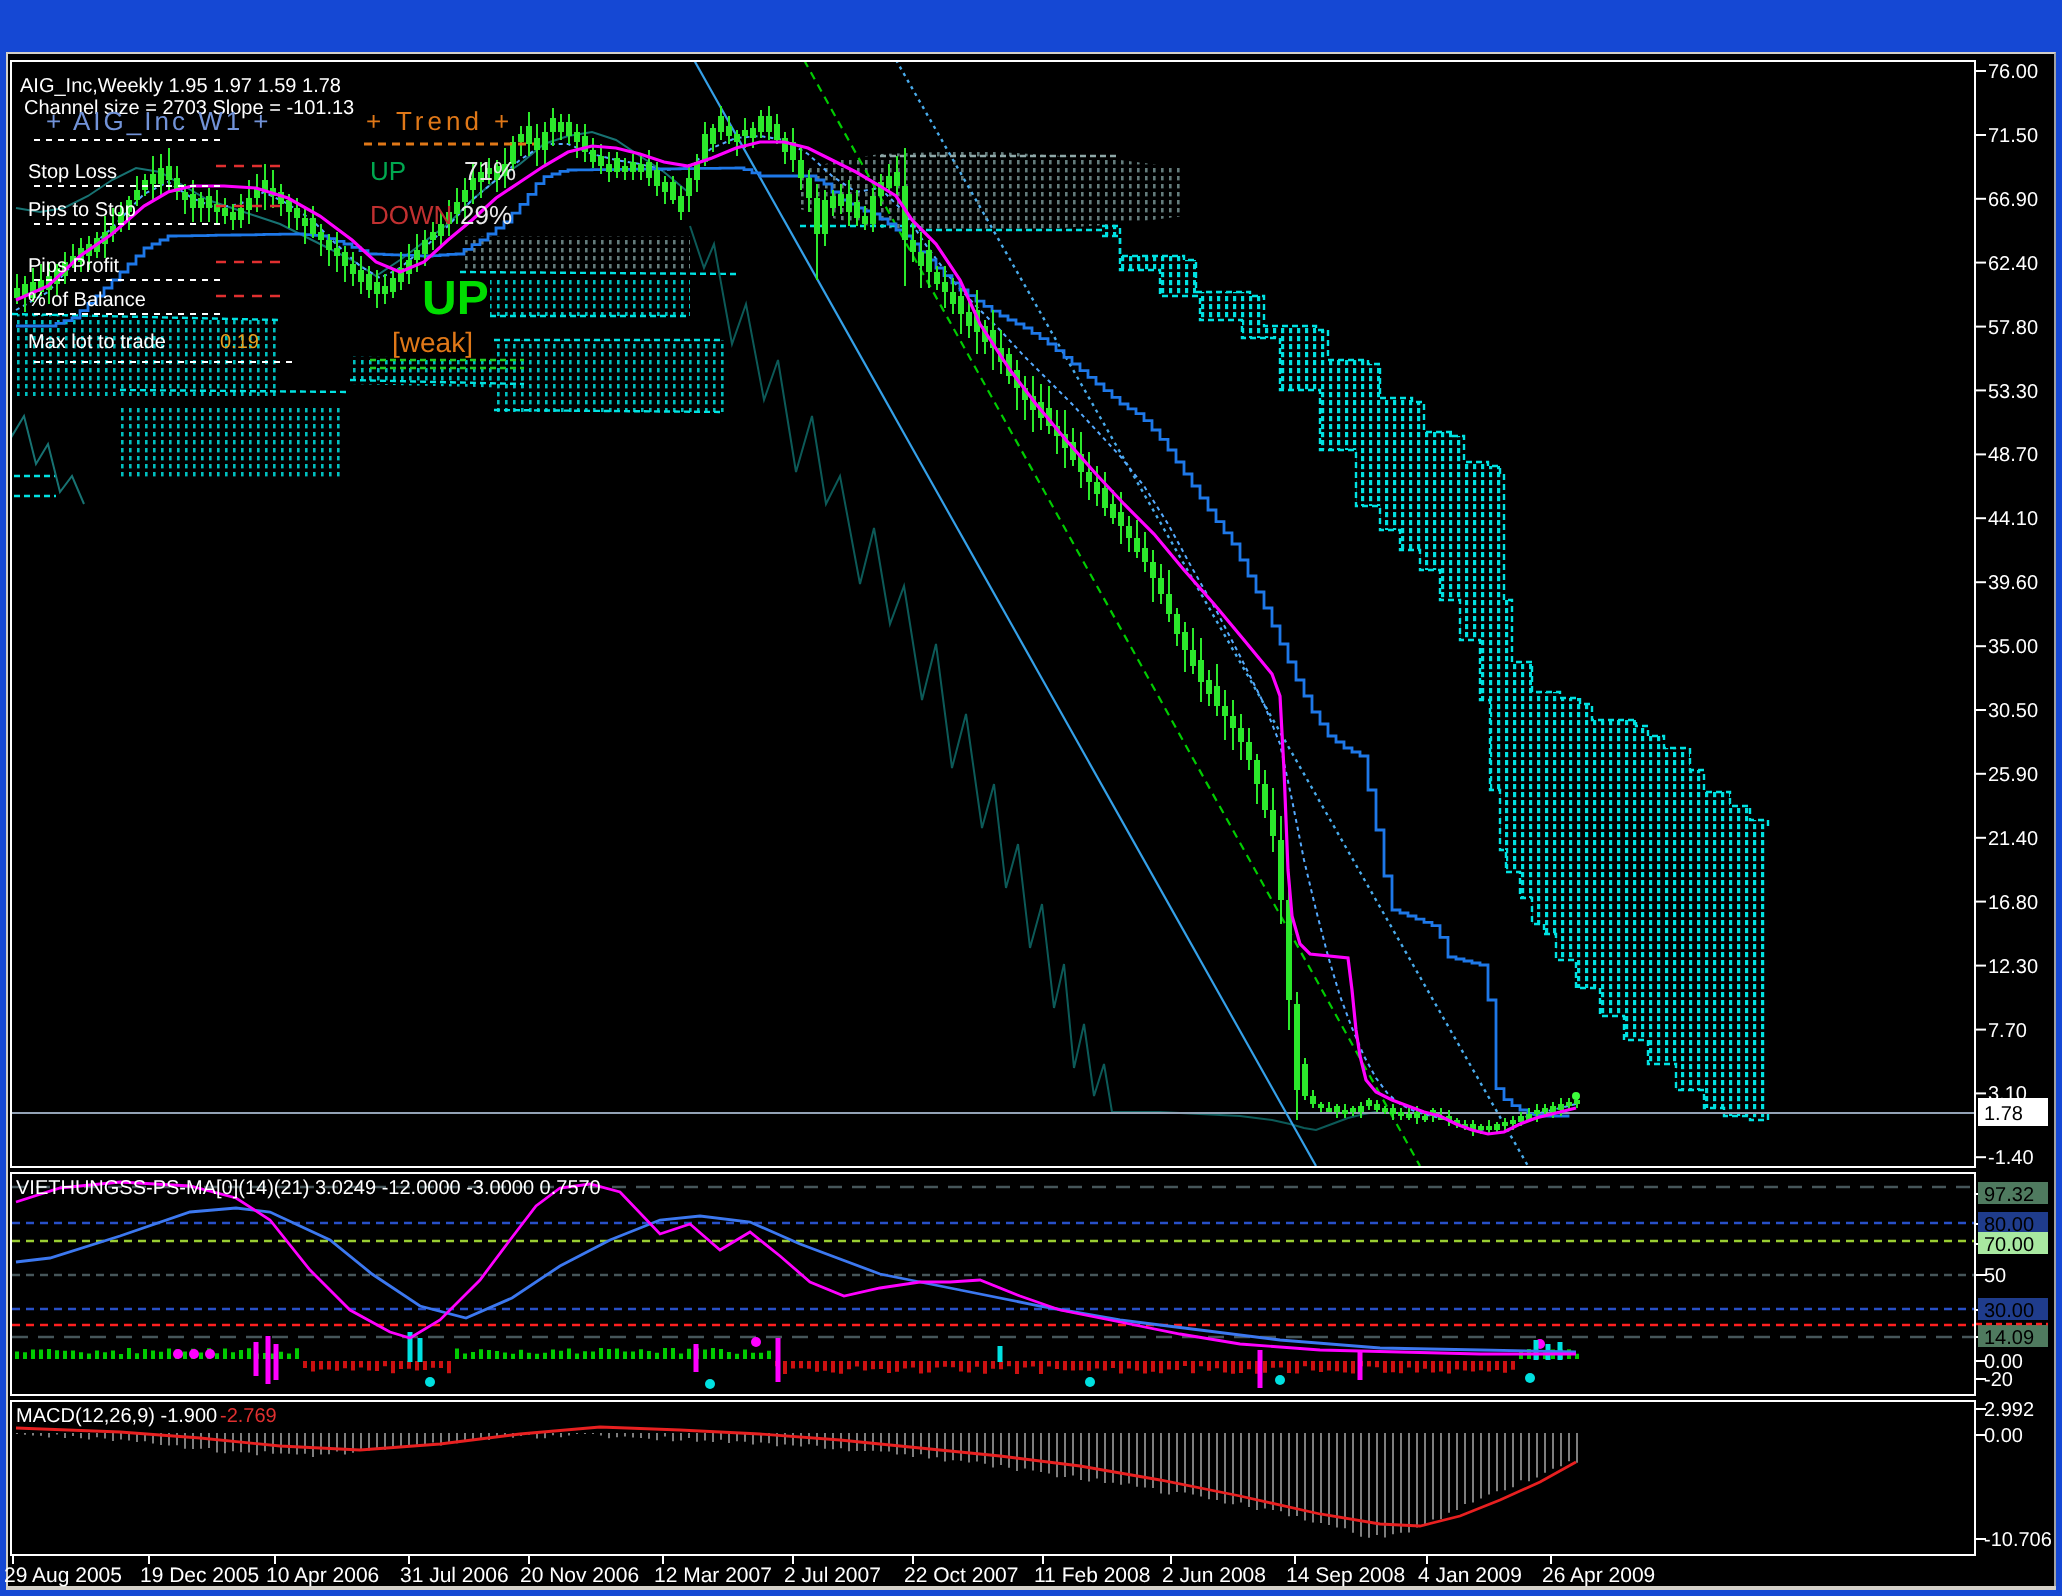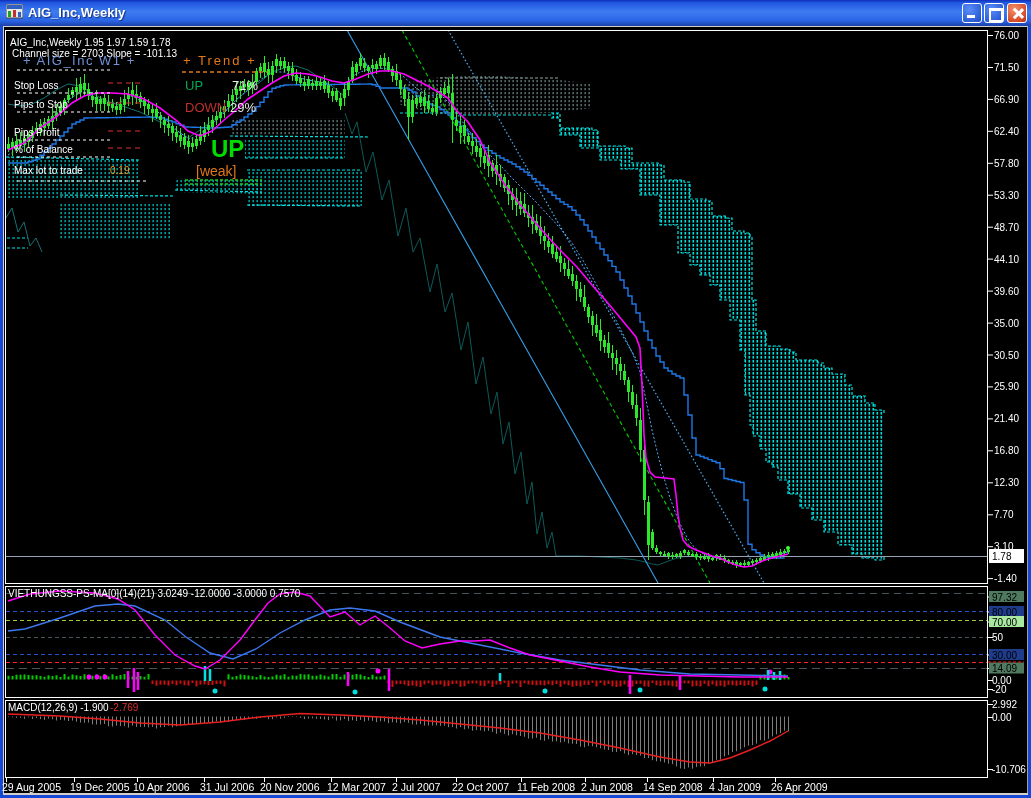--- a/index.html
+++ b/index.html
@@ -28,33 +28,20 @@
 #inner { position:absolute; left:1px; top:1px; width:1022px; height:764px; background:#000; }
 #botline { position:absolute; left:3px; bottom:3px; width:1025px; height:2px; background:#D4D0C8; }
 svg { position:absolute; left:0; top:0; }
 </style></head>
 <body>
 <div id="win">
  <div id="client">
       <div id="inner"></div>
     </div>
  <div id="botline"></div>
- <div id="titlebar">
-  <svg id="icon" width="17" height="16">
-    <rect x="0" y="0" width="17" height="14" fill="#E8E8E8" stroke="#404040" stroke-width="1"></rect>
-    <rect x="1" y="1" width="15" height="4" fill="#3060C0"></rect>
-    <rect x="2" y="7" width="3" height="6" fill="#20A020"></rect>
-    <rect x="7" y="6" width="3" height="7" fill="#C03030"></rect>
-    <rect x="12" y="8" width="3" height="5" fill="#3060C0"></rect>
-  </svg>
-  <span id="title">AIG_Inc,Weekly</span>
-  <div class="btn" id="bmin"></div>
-  <div class="btn" id="bmax"></div>
-  <div class="btn" id="bclose"></div>
- </div>
  <svg width="1031" height="798" viewBox="0 0 1031 798">
 <defs>
 <pattern id="ha" width="4" height="4" patternUnits="userSpaceOnUse">
  <rect x="0.5" y="0" width="1.3" height="2.2" fill="#00BFBF"></rect>
 </pattern>
 <pattern id="hb" width="4" height="4" patternUnits="userSpaceOnUse">
  <rect x="0.5" y="0" width="1.6" height="2.6" fill="#00E0E0"></rect>
 </pattern>
 <pattern id="hs" width="4" height="4" patternUnits="userSpaceOnUse">
  <rect x="0.5" y="0" width="1.3" height="2.2" fill="#647C7C"></rect>

